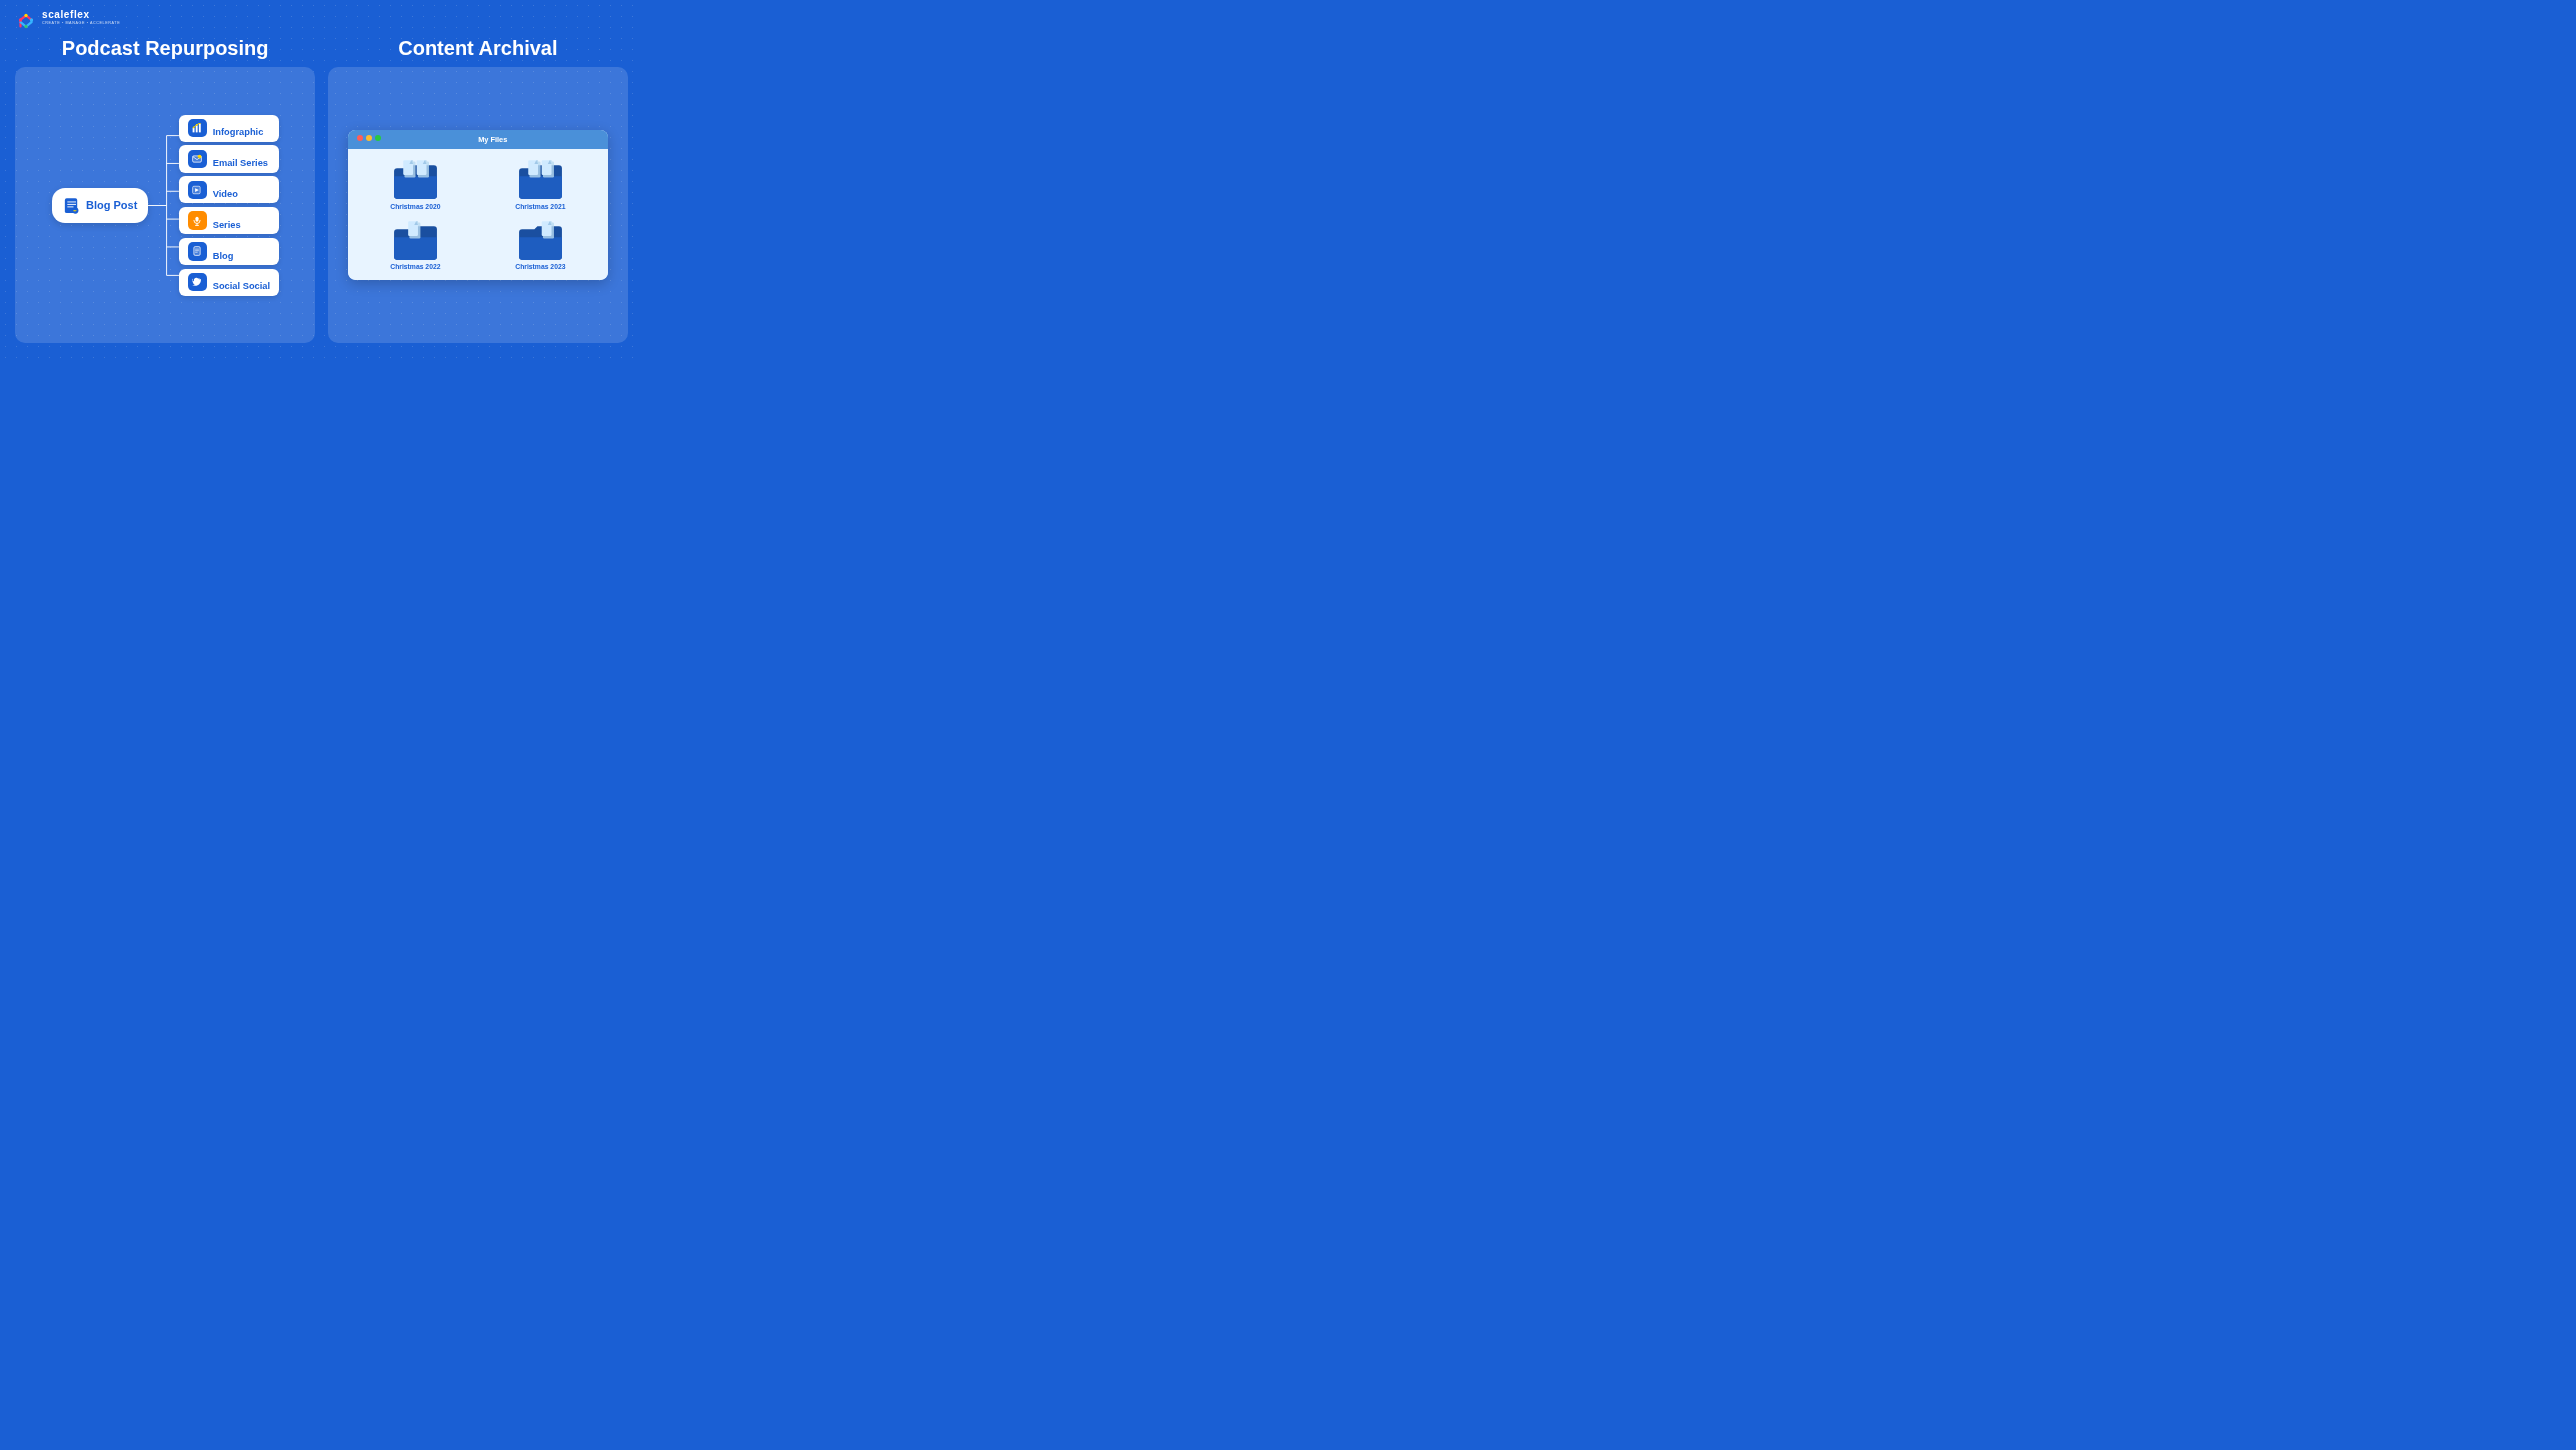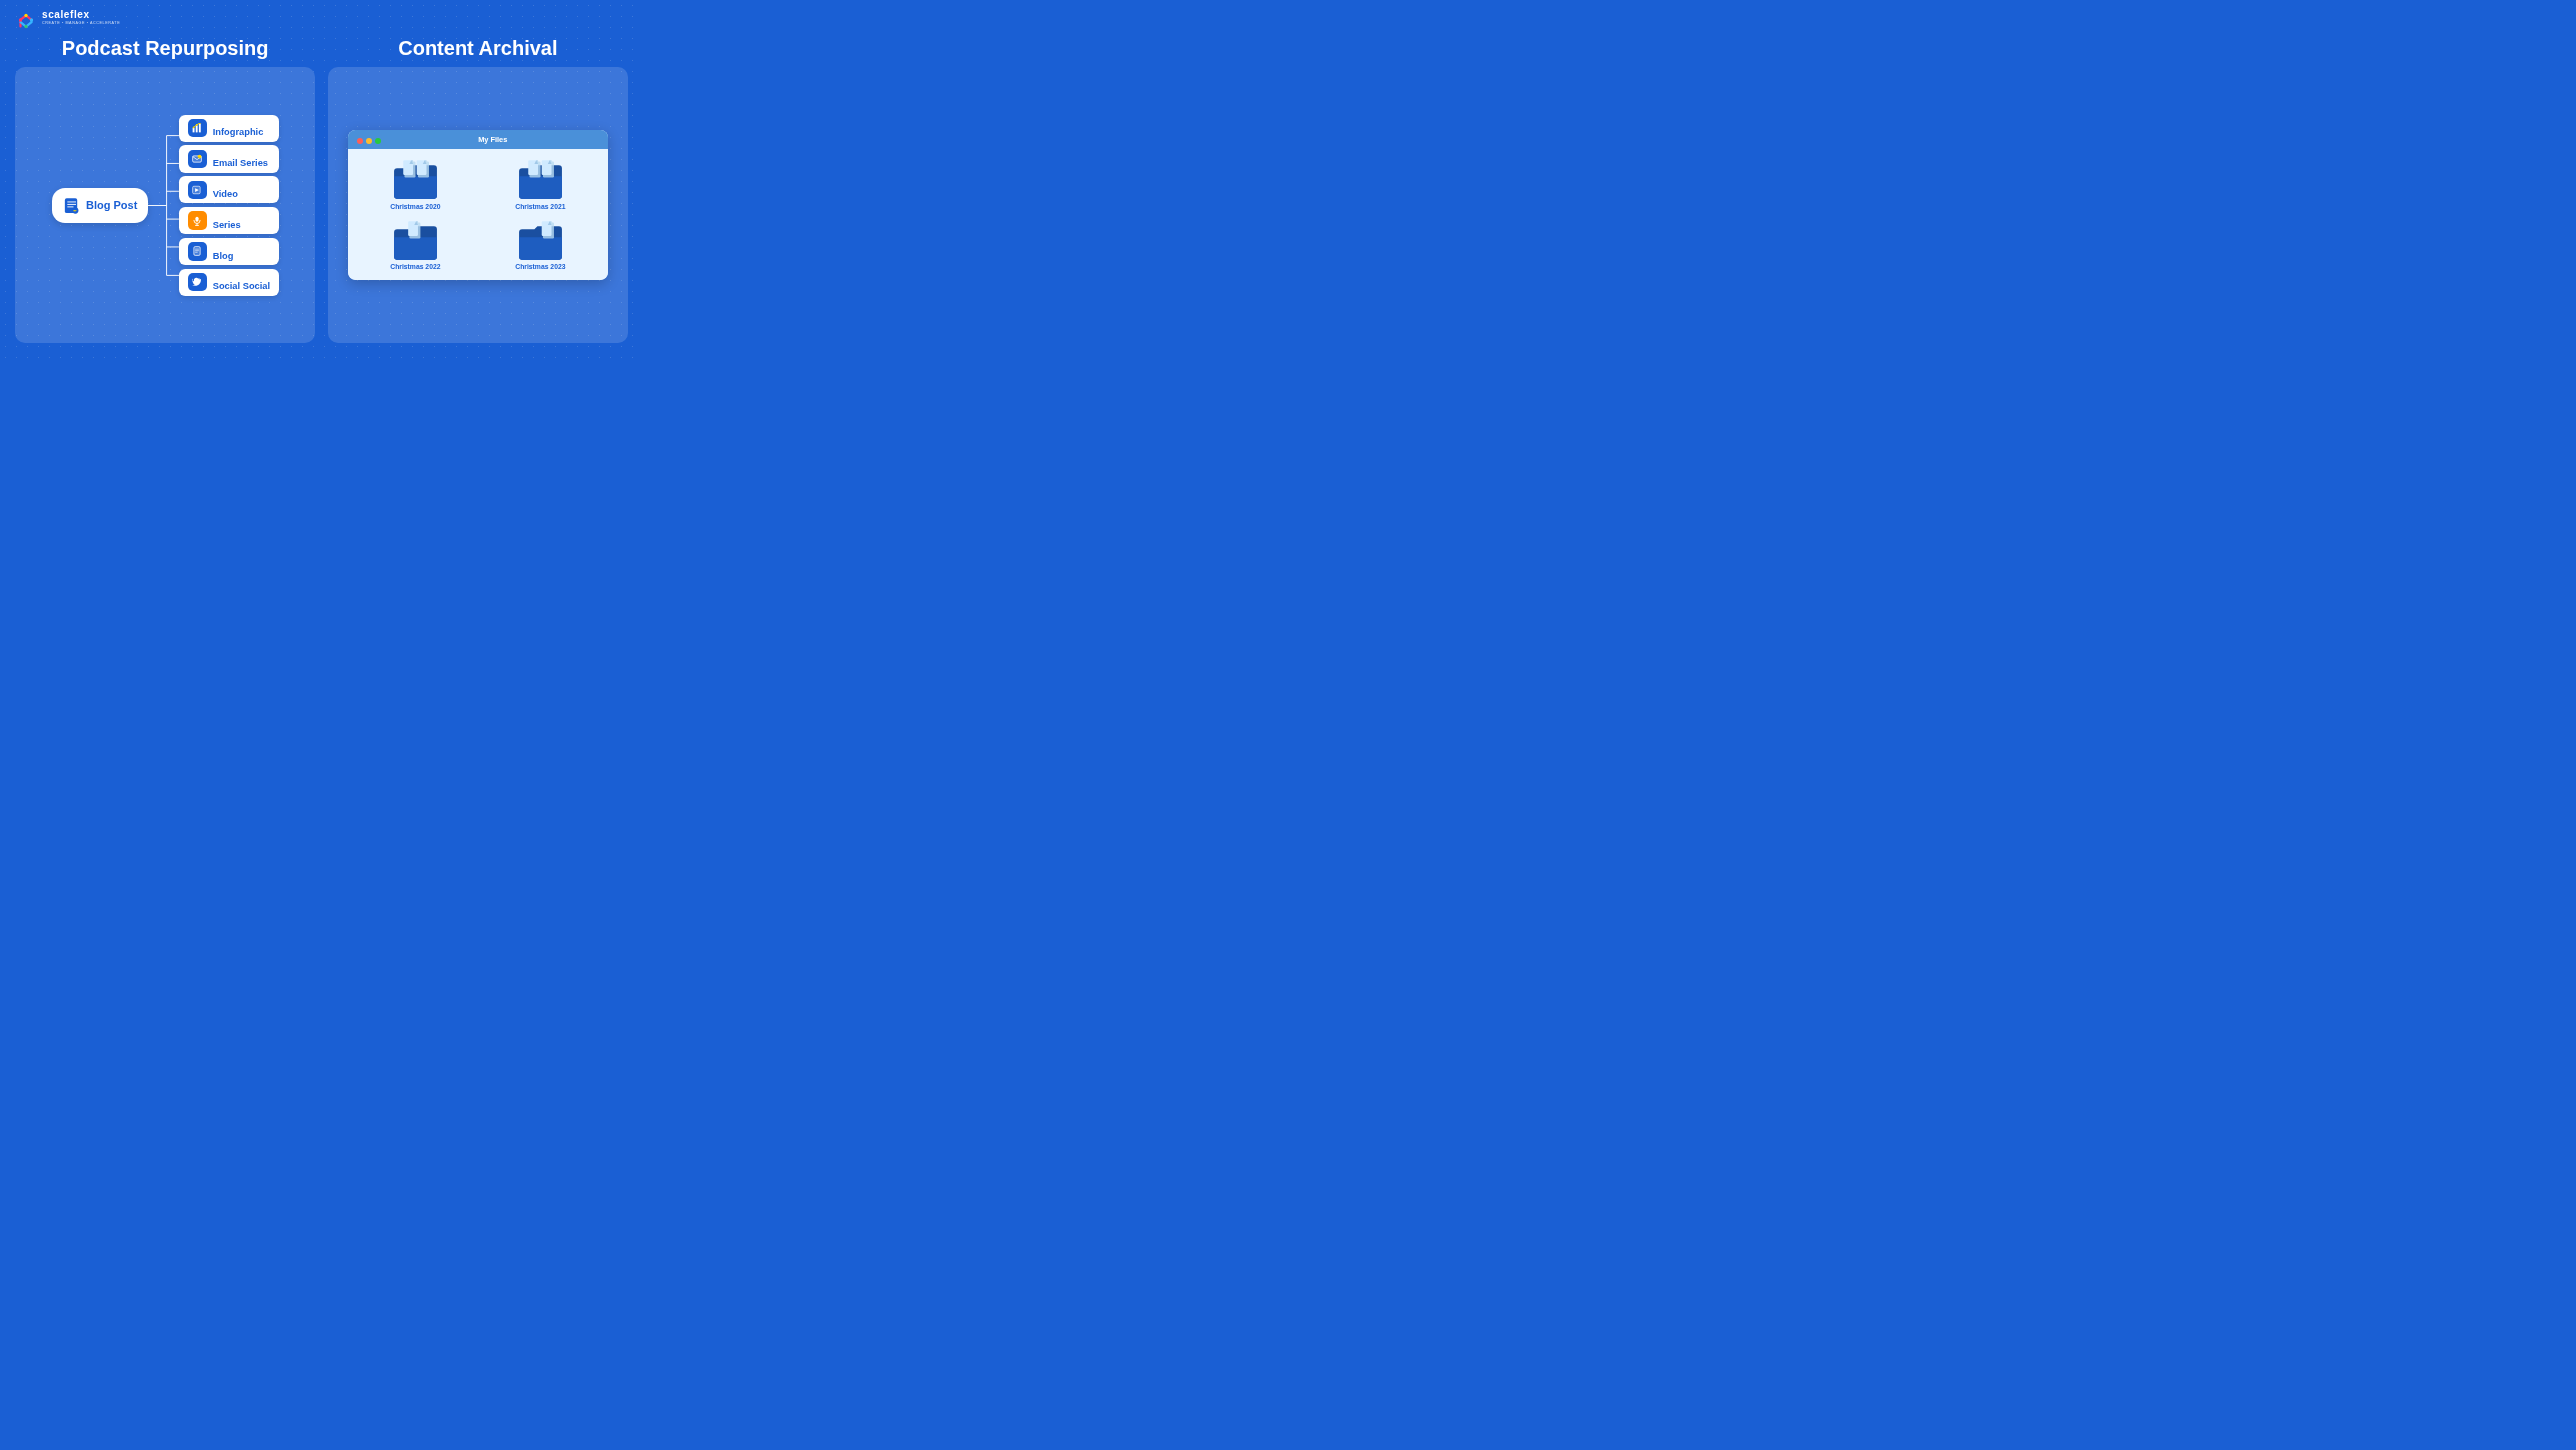--- a/index.html
+++ b/index.html
@@ -173,21 +173,21 @@
       overflow: hidden;
       width: 100%;
       max-width: 260px;
       box-shadow: 0 3.7px 12.4px rgba(0,0,0,0.2);
     }
 
     .fm-titlebar {
       background: #4a90d9;
       padding: 5px 8.7px;
       display: flex;
-      align-items: flex-end;
+      align-items: flex-start;
       gap: 5px;
     }
 
     .fm-dots {
       display: flex;
       gap: 3.1px;
     }
 
     .fm-dot {
       width: 6.2px;

